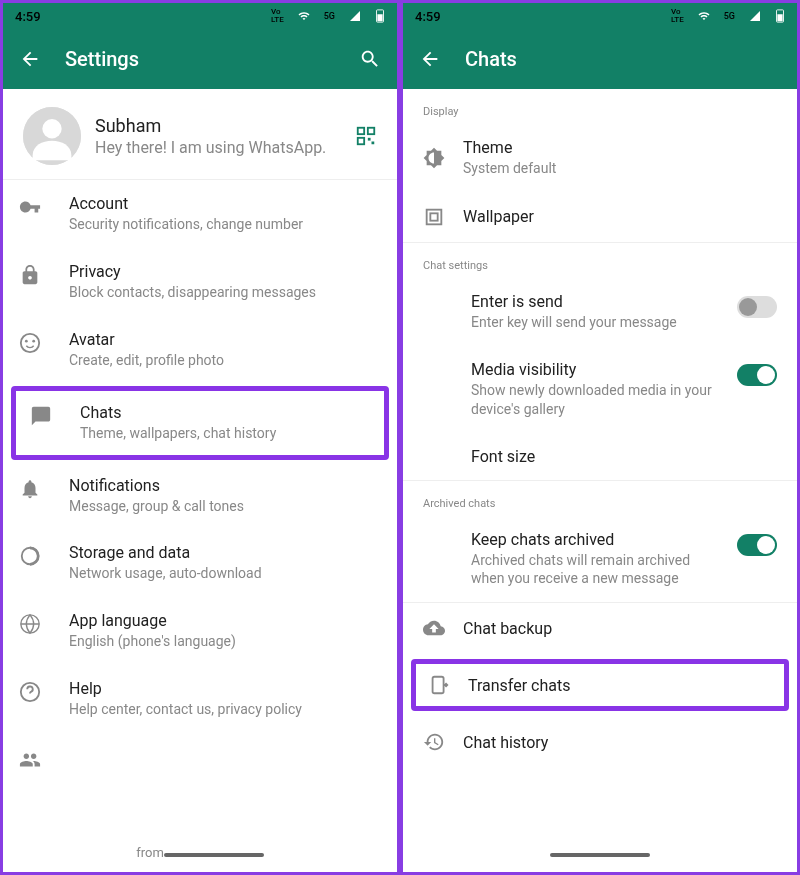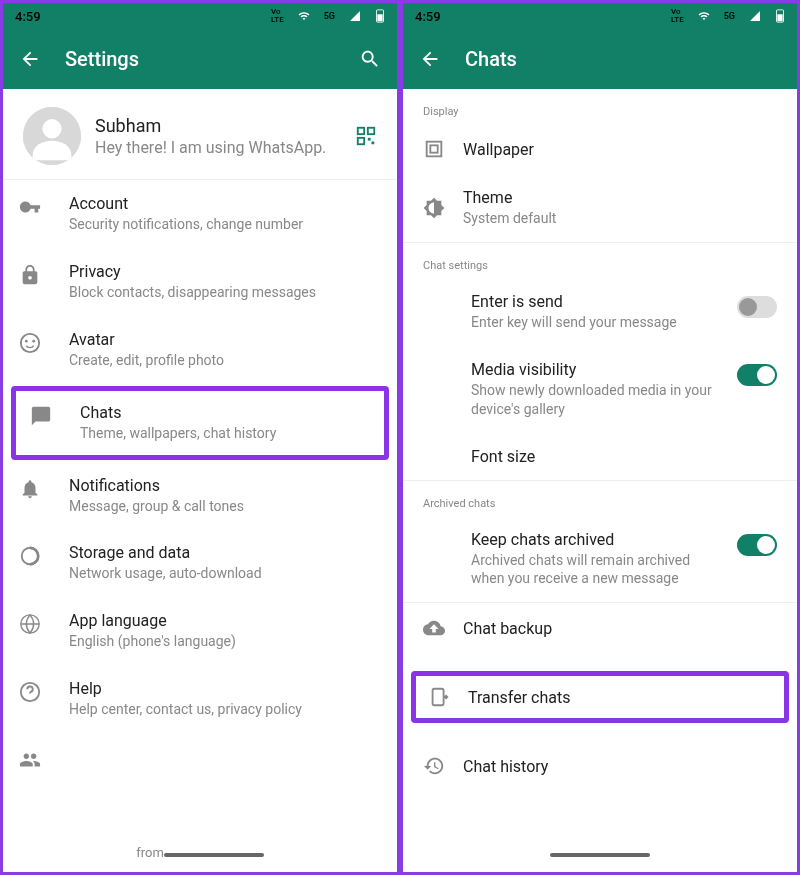--- a/index.html
+++ b/index.html
@@ -203,37 +203,37 @@
   </div>
   <div class="header">
     <svg class="back-icon" viewBox="0 0 24 24" fill="#fff">
         <path d="M20 11H7.83l5.59-5.59L12 4l-8 8 8 8 1.41-1.41L7.83 13H20v-2z"></path>
       </svg>
     <span class="header-title">Chats</span>
   </div>
   <div class="content">
     <div class="section-header">Display</div>
     <div class="item3">
+      <svg class="item-icon" viewBox="0 0 24 24" fill="#888">
+          <path d="M20 8.69V4h-4.69L12 .69 8.69 4H4v4.69L.69 12 4 15.31V20h4.69L12 23.31 15.31 20H20v-4.69L23.31 12 20 8.69zM12 18c-3.31 0-6-2.69-6-6s2.69-6 6-6v12z"></path>
+        </svg>
+      <div class="item-text">
+          <div class="item-title">Theme</div>
+          <div class="item-sub">System default</div>
+        </div>
+    </div>
+    <div class="item3">
       <svg class="item-icon" viewBox="0 0 24 24" fill="none" stroke="#888" stroke-width="2">
           <rect x="4" y="4" width="16" height="16"></rect>
           <rect x="8" y="8" width="8" height="8"></rect>
         </svg>
       <div class="item-text">
           <div class="item-title">Wallpaper</div>
         </div>
     </div>
-    <div class="item3">
-      <svg class="item-icon" viewBox="0 0 24 24" fill="#888">
-          <path d="M20 8.69V4h-4.69L12 .69 8.69 4H4v4.69L.69 12 4 15.31V20h4.69L12 23.31 15.31 20H20v-4.69L23.31 12 20 8.69zM12 18c-3.31 0-6-2.69-6-6s2.69-6 6-6v12z"></path>
-        </svg>
-      <div class="item-text">
-          <div class="item-title">Theme</div>
-          <div class="item-sub">System default</div>
-        </div>
-    </div>
     <div class="divider"></div>
 
     <div class="section-header">Chat settings</div>
     <div class="item2">
       <div class="item-text">
           <div class="item-title">Enter is send</div>
           <div class="item-sub">Enter key will send your message</div>
         </div>
       <div class="toggle toggle-off">
           <div class="toggle-knob"></div>
@@ -266,21 +266,21 @@
         </div>
     </div>
     <div class="divider"></div>
 
     <div class="item3">
       <svg class="item-icon" viewBox="0 0 24 24" fill="#888">
           <path d="M19.35 10.04C18.67 6.59 15.64 4 12 4 9.11 4 6.6 5.64 5.35 8.04 2.34 8.36 0 10.91 0 14c0 3.31 2.69 6 6 6h13c2.76 0 5-2.24 5-5 0-2.64-2.05-4.78-4.65-4.96zM14 13v4h-4v-4H7l5-5 5 5h-3z"></path>
         </svg>
       <div class="item-title">Chat backup</div>
     </div>
-    <div class="item3 highlight" style="margin:18px 8px;padding:10px 12px">
+    <div class="item3 highlight" style="margin:6px 8px;padding:10px 12px">
       <svg class="item-icon" viewBox="0 0 24 24" fill="none" stroke="#888" stroke-width="2">
           <rect x="5" y="3" width="12" height="18" rx="2"></rect>
           <path d="M17 12h4M19 10l2 2-2 2"></path>
         </svg>
       <div class="item-title">Transfer chats</div>
     </div>
     <div class="item3">
       <svg class="item-icon" viewBox="0 0 24 24" fill="#888">
           <path d="M13 3c-4.97 0-9 4.03-9 9H1l3.89 3.89.07.14L9 12H6c0-3.87 3.13-7 7-7s7 3.13 7 7-3.13 7-7 7c-1.93 0-3.68-.79-4.94-2.06l-1.42 1.42C8.27 19.99 10.51 21 13 21c4.97 0 9-4.03 9-9s-4.03-9-9-9zm-1 5v5l4.28 2.54.72-1.21-3.5-2.08V8H12z"></path>
         </svg>

